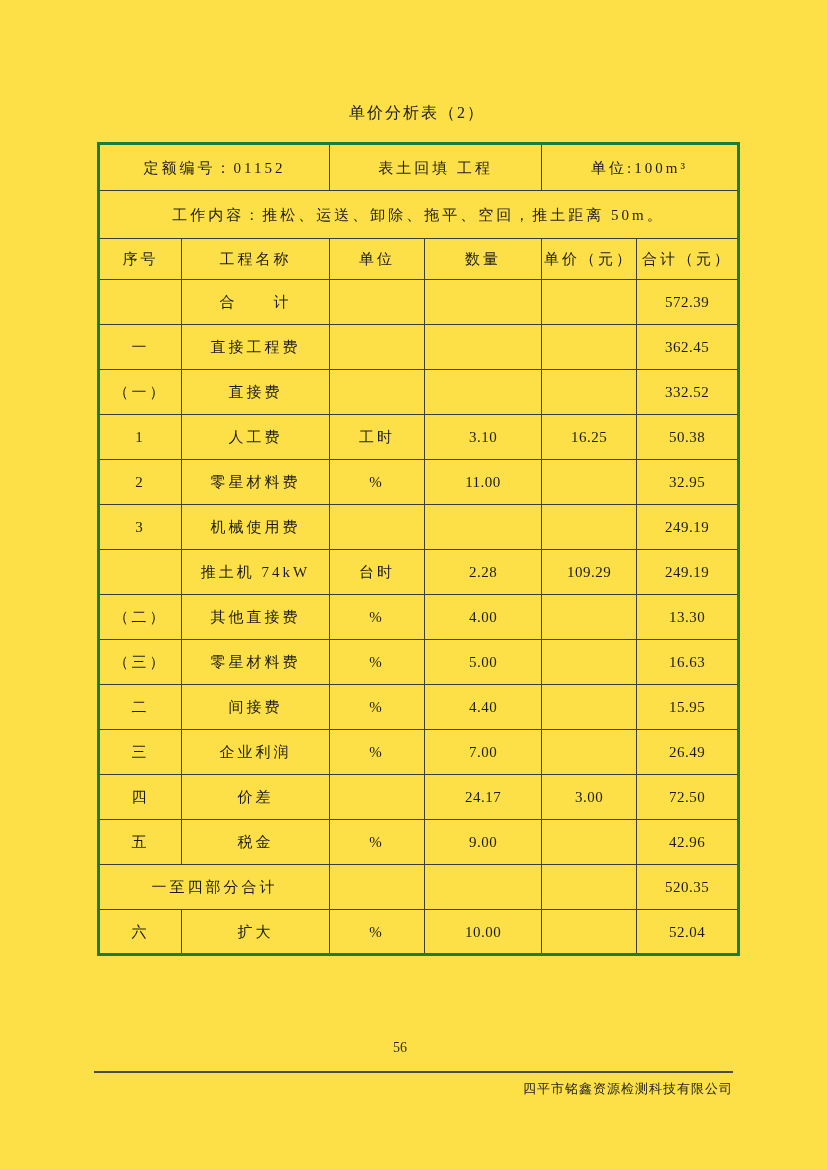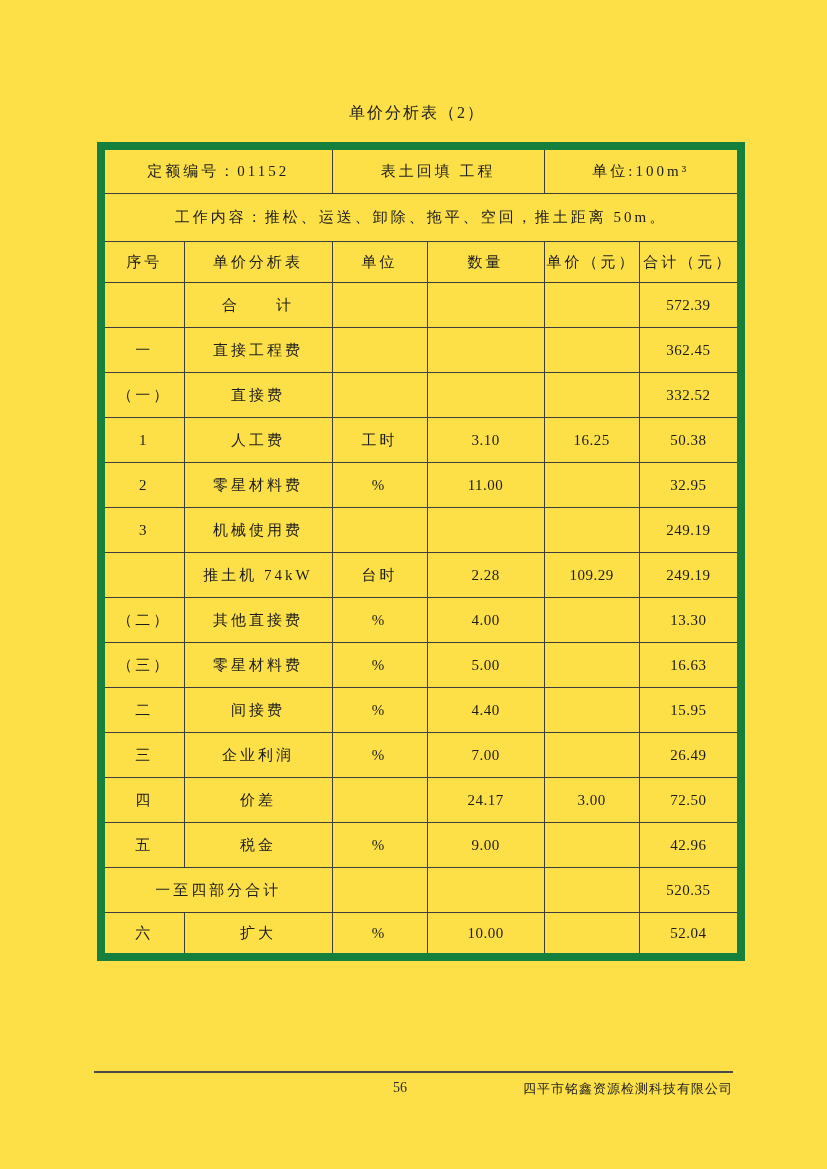--- a/index.html
+++ b/index.html
@@ -25,21 +25,21 @@
     font-weight: 500;
     color: #222;
   }
   table.analysis {
     position: absolute;
     left: 97px;
     top: 142px;
     width: 640px;
     border-collapse: collapse;
     table-layout: fixed;
-    border: 8px solid #15803d;
+    border: 3px solid #15803d;
   }
   table.analysis td, table.analysis th {
     border: 1px solid #3d3d3d;
     text-align: center;
     vertical-align: middle;
     font-weight: normal;
     font-size: 15px;
     line-height: 1.2;
     overflow: hidden;
     white-space: nowrap;
@@ -55,21 +55,21 @@
     position: absolute;
     left: 94px;
     top: 1071px;
     width: 639px;
     height: 2px;
     background: #4a4a4a;
   }
   .footer-page {
     position: absolute;
     left: 330px;
-    top: 1080px;
+    top: 1040px;
     width: 140px;
     text-align: center;
     font-size: 14px;
     color: #2a2a2a;
   }
   .footer-company {
     position: absolute;
     right: 94px;
     top: 1080px;
     font-size: 13px;
@@ -97,21 +97,21 @@
       <tr class="r-info1">
         <td colspan="2" class="c-cjk">定额编号：01152</td>
         <td colspan="2" class="c-cjk">表土回填 工程</td>
         <td colspan="2" class="c-cjk">单位:100m³</td>
       </tr>
       <tr class="r-info2">
         <td colspan="6" class="c-cjk">工作内容：推松、运送、卸除、拖平、空回，推土距离 50m。</td>
       </tr>
       <tr class="r-head">
         <th>序号</th>
-        <th>单价分析表</th>
+        <th>工程名称</th>
         <th>单位</th>
         <th>数量</th>
         <th>单价（元）</th>
         <th>合计（元）</th>
       </tr>
     </tbody>
     <tbody id="rows">
         <tr>
           <td class="c-cjk"></td>
           <td class="c-cjk">合　　计</td>

